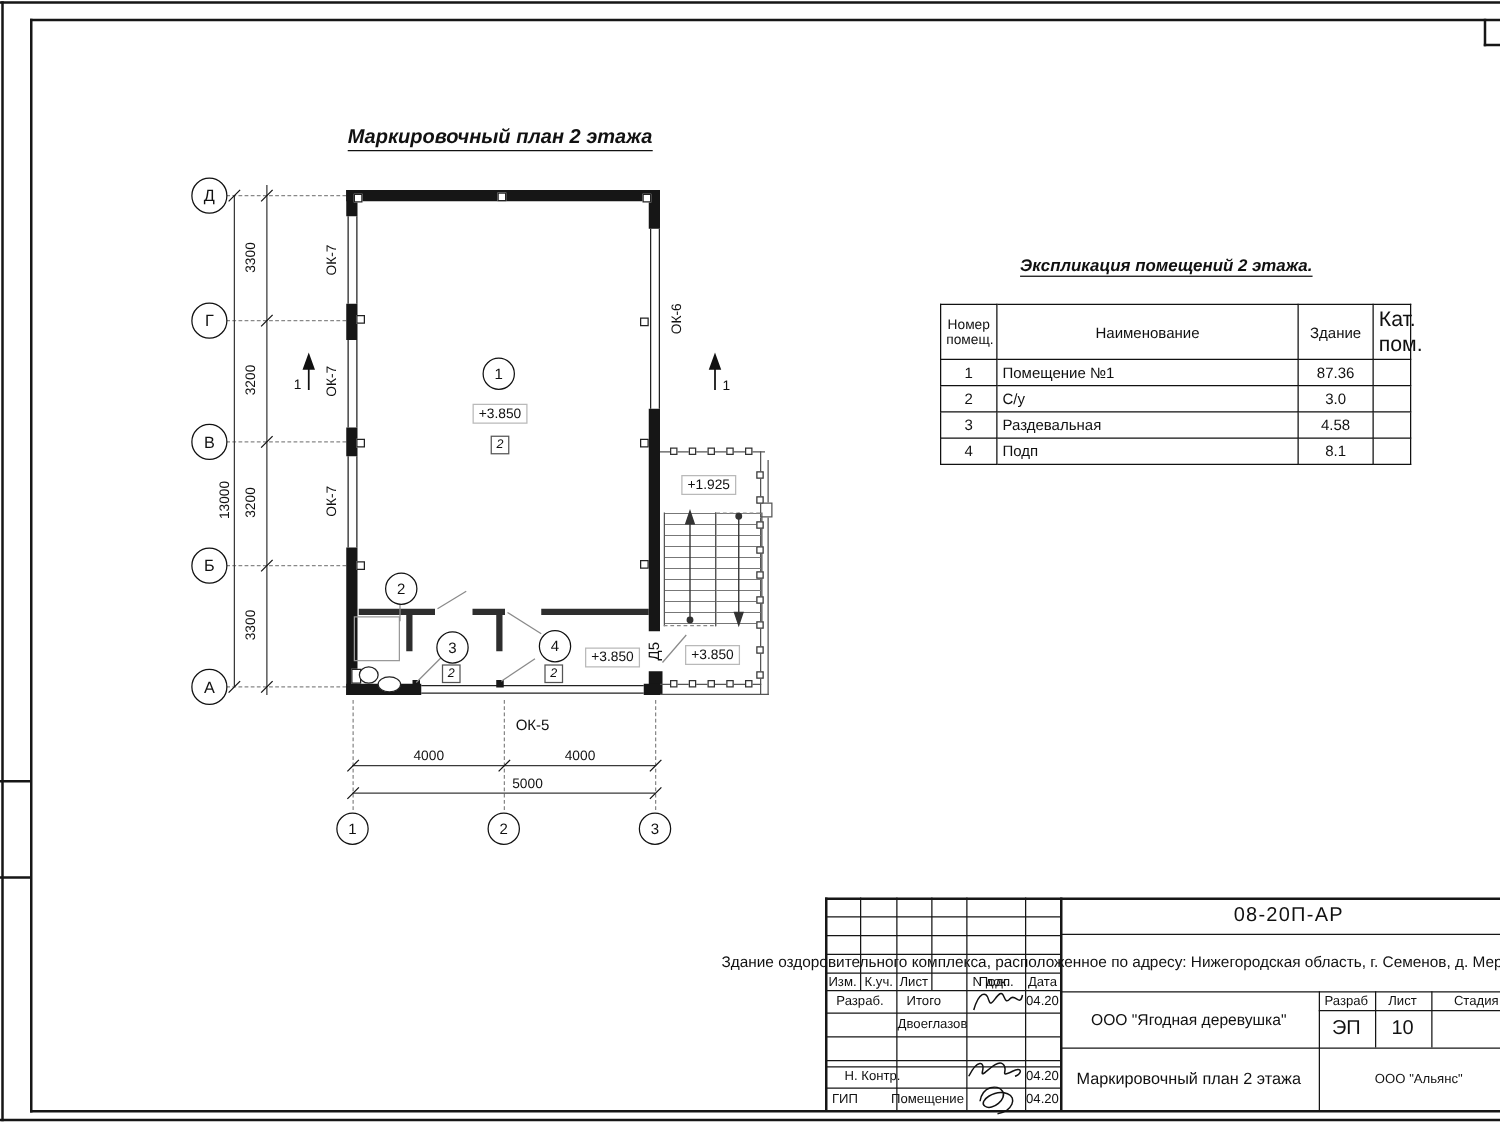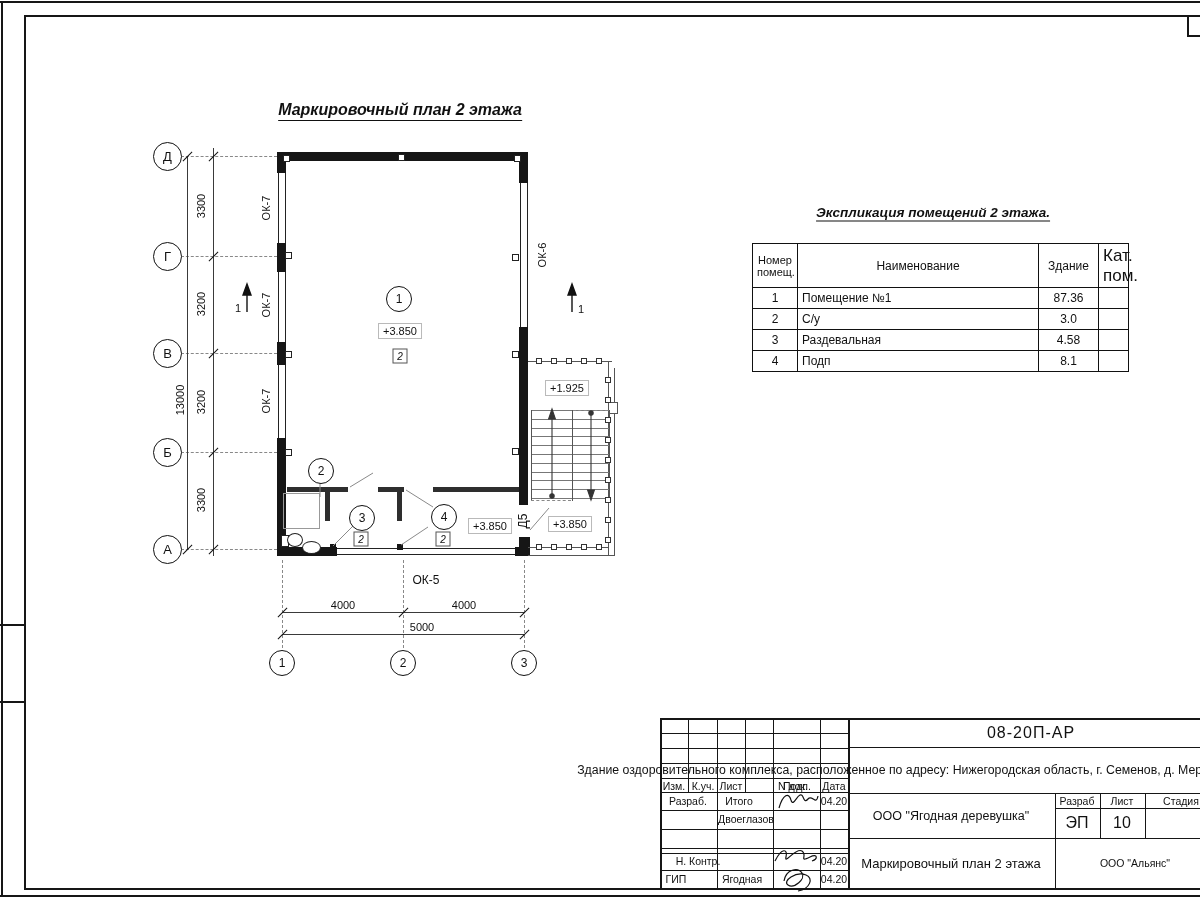--- a/index.html
+++ b/index.html
@@ -329,21 +329,21 @@
   <div class="stx" style="left:797px;top:786px">Подп.</div>
   <div class="stx" style="left:834px;top:786px">Дата</div>
 
   <div class="stx" style="left:688px;top:801px">Разраб.</div>
   <div class="stx" style="left:739px;top:801px">Итого</div>
   <div class="stx" style="left:834px;top:801px">04.20</div>
   <div class="stx" style="left:698px;top:861px">Н. Контр.</div>
   <div class="stx" style="left:746px;top:819px">Двоеглазов</div>
   <div class="stx" style="left:834px;top:861px">04.20</div>
   <div class="stx" style="left:676px;top:879px">ГИП</div>
-  <div class="stx" style="left:742px;top:879px">Ягодная</div>
+  <div class="stx" style="left:742px;top:879px">Помещение</div>
   <div class="stx" style="left:834px;top:879px">04.20</div>
 
   <div class="stx" style="left:1031px;top:733px;font-size:16px;letter-spacing:1px">08-20П-АР</div>
   <div class="stx pre" style="left:1031px;top:770px;font-size:12.3px;line-height:15px;text-align:center">Здание оздоровительного комплекса, расположенное по
 адресу: Нижегородская область, г. Семенов, д. Мериново,
 туристическая база «Ягодная деревушка»</div>
   <div class="stx" style="left:951px;top:816px;font-size:12.5px">ООО "Ягодная деревушка"</div>
   <div class="stx" style="left:1077px;top:801px">Разраб</div>
   <div class="stx" style="left:1122px;top:801px">Лист</div>
   <div class="stx" style="left:1181px;top:801px">Стадия</div>

